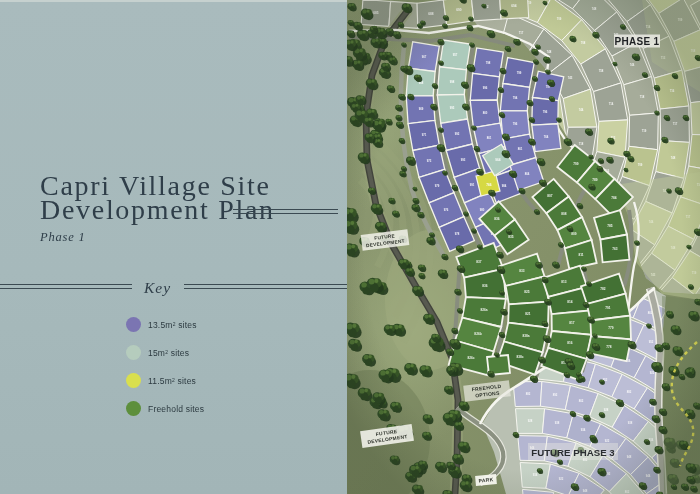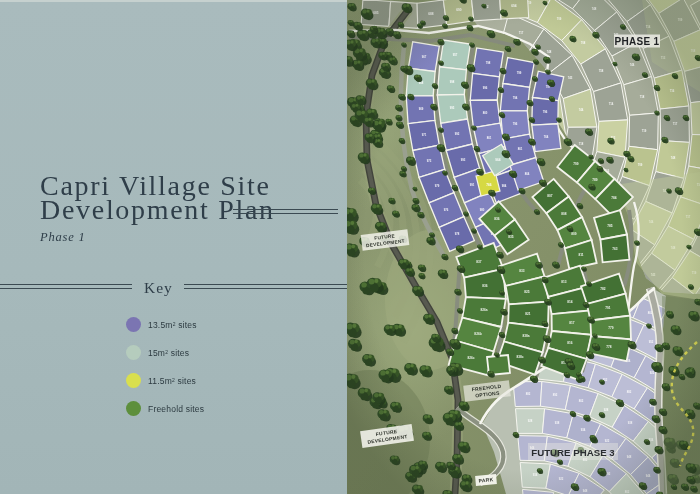--- a/index.html
+++ b/index.html
@@ -1,21 +1,21 @@
 <!DOCTYPE html>
 <html><head><meta charset="utf-8">
 <style>
 * { margin:0; padding:0; box-sizing:border-box; }
 body { width:700px; height:494px; overflow:hidden; font-family:"Liberation Sans", sans-serif; }
 .panel { position:absolute; left:0; top:0; width:347px; height:494px; background:linear-gradient(180deg, #a9bbbd 0%, #a6b9bb 55%, #a2b5b7 100%); }
 .panel:before { content:""; position:absolute; left:0; top:0; right:0; height:2px; background:#c6d1cf; }
 .title { position:absolute; left:40px; top:174px; font-family:"Liberation Serif", serif; font-size:28px; line-height:23.5px; letter-spacing:1.7px; color:#2f3e49; }
 .dline { position:absolute; border-top:1.4px solid #3b4a52; border-bottom:1.4px solid #3b4a52; height:5px; }
 .phase { position:absolute; left:40px; top:230px; font-family:"Liberation Serif", serif; font-style:italic; font-size:12.5px; color:#2f3e49; letter-spacing:.8px; }
-.key { position:absolute; left:144px; top:279px; font-family:"Liberation Serif", serif; font-size:15.5px; color:#2f3e49; letter-spacing:1px; }
+.key { position:absolute; left:144px; top:279px; font-family:"Liberation Serif", serif; font-style:italic; font-size:15.5px; color:#2f3e49; letter-spacing:1px; }
 .leg { position:absolute; left:126px; color:#2c3a40; font-size:8.5px; letter-spacing:.2px; }
 .leg .dot { position:absolute; left:0; top:-1px; width:15px; height:15px; border-radius:50%; }
 .leg .txt { position:absolute; left:22px; top:2px; white-space:nowrap; }
 .map { position:absolute; left:347px; top:0; width:353px; height:494px; }
 sup { font-size:5px; vertical-align:2px; }
 </style></head>
 <body>
 <div class="panel">
  <div class="title">Capri Village Site<br>Development Plan</div>
  <div class="dline" style="left:233px; top:209px; width:105px;"></div>

